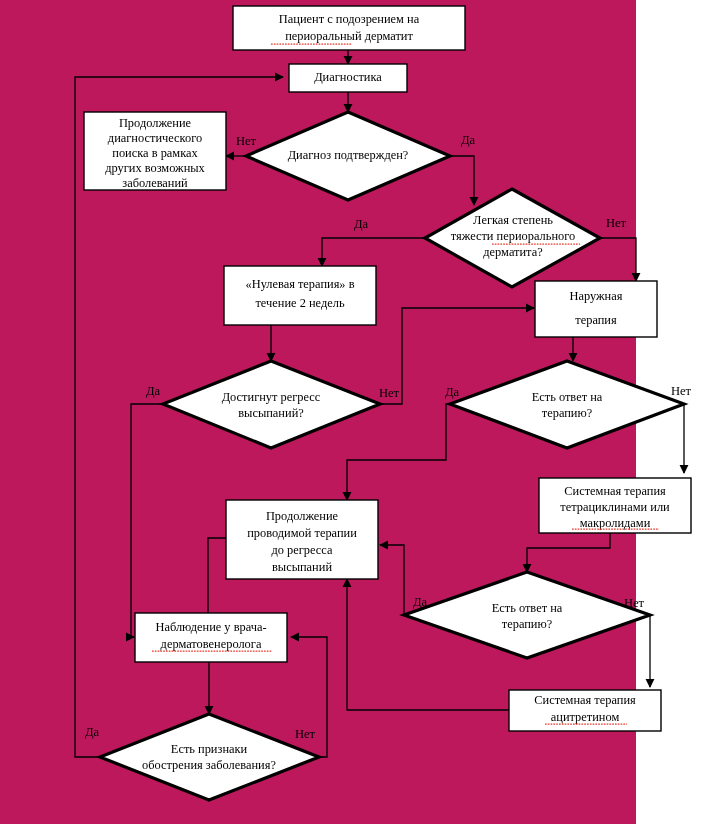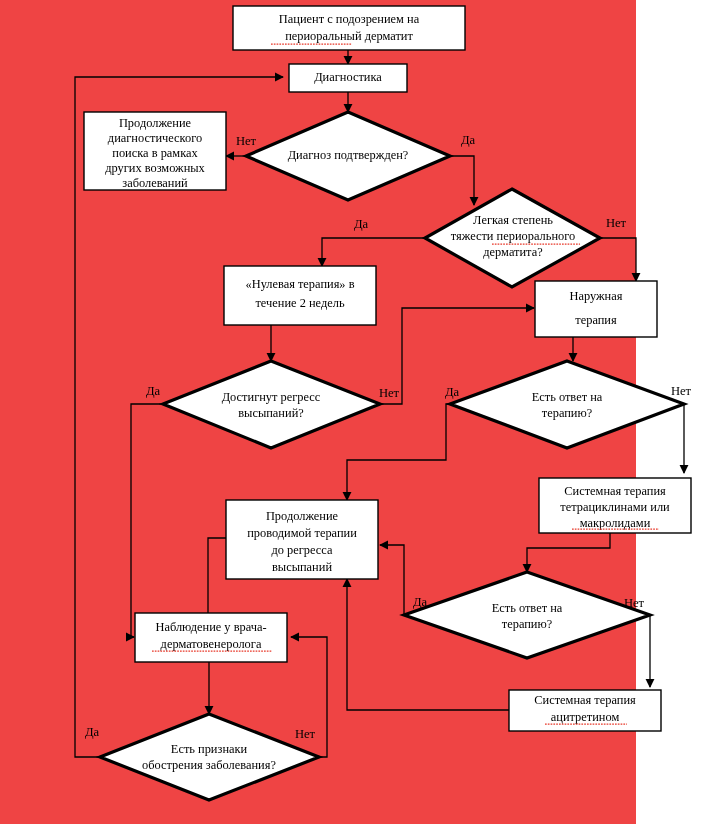--- a/index.html
+++ b/index.html
@@ -10,21 +10,21 @@
   body {
     width: 721px;
     height: 824px;
     font-family: "Liberation Serif", "DejaVu Serif", serif;
     overflow: hidden;
   }
   #chart-root {
     position: relative;
     width: 636px;
     height: 824px;
-    background: #ef4444;
+    background: #be185d;
   }
   svg.flow {
     position: absolute;
     top: 0;
     left: 0;
     width: 721px;
     height: 824px;
   }
   .node-box {
     fill: #ffffff;

